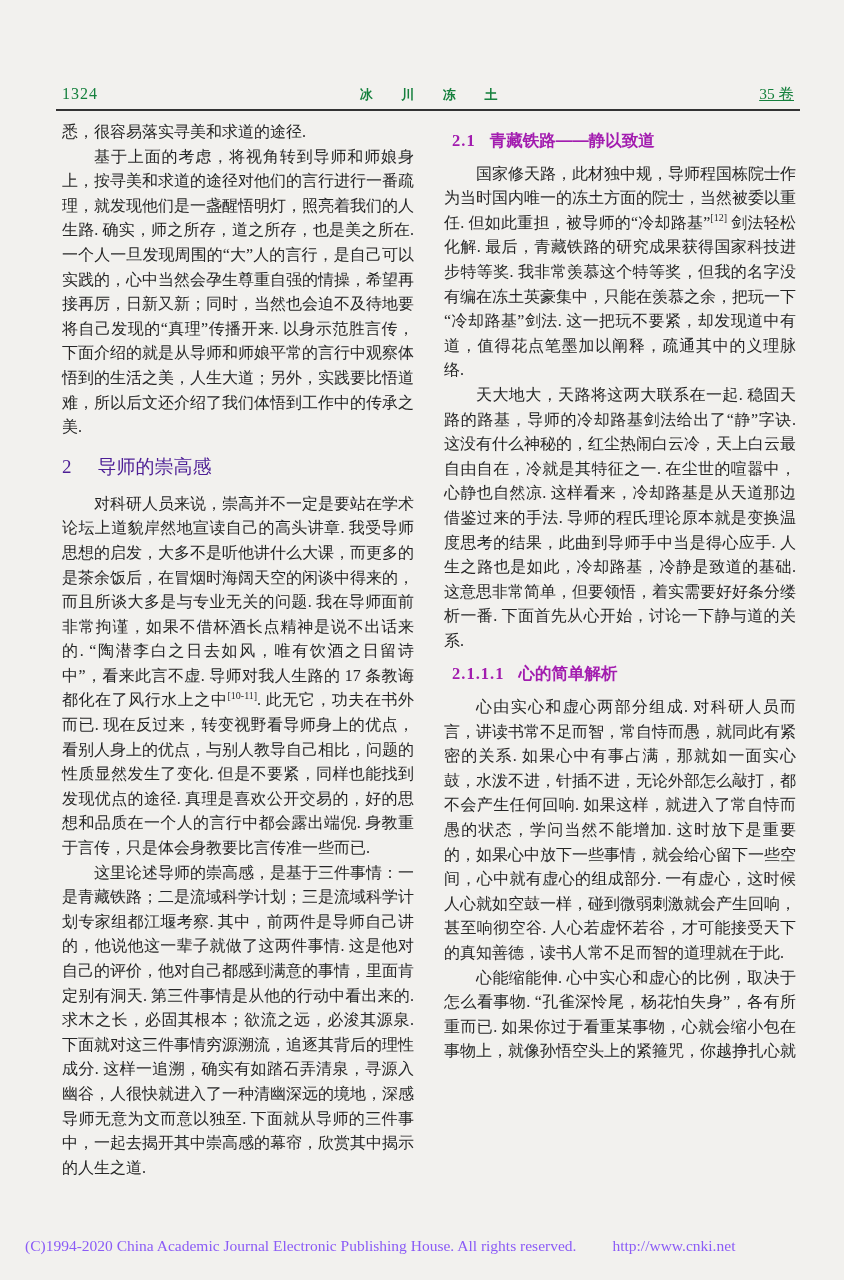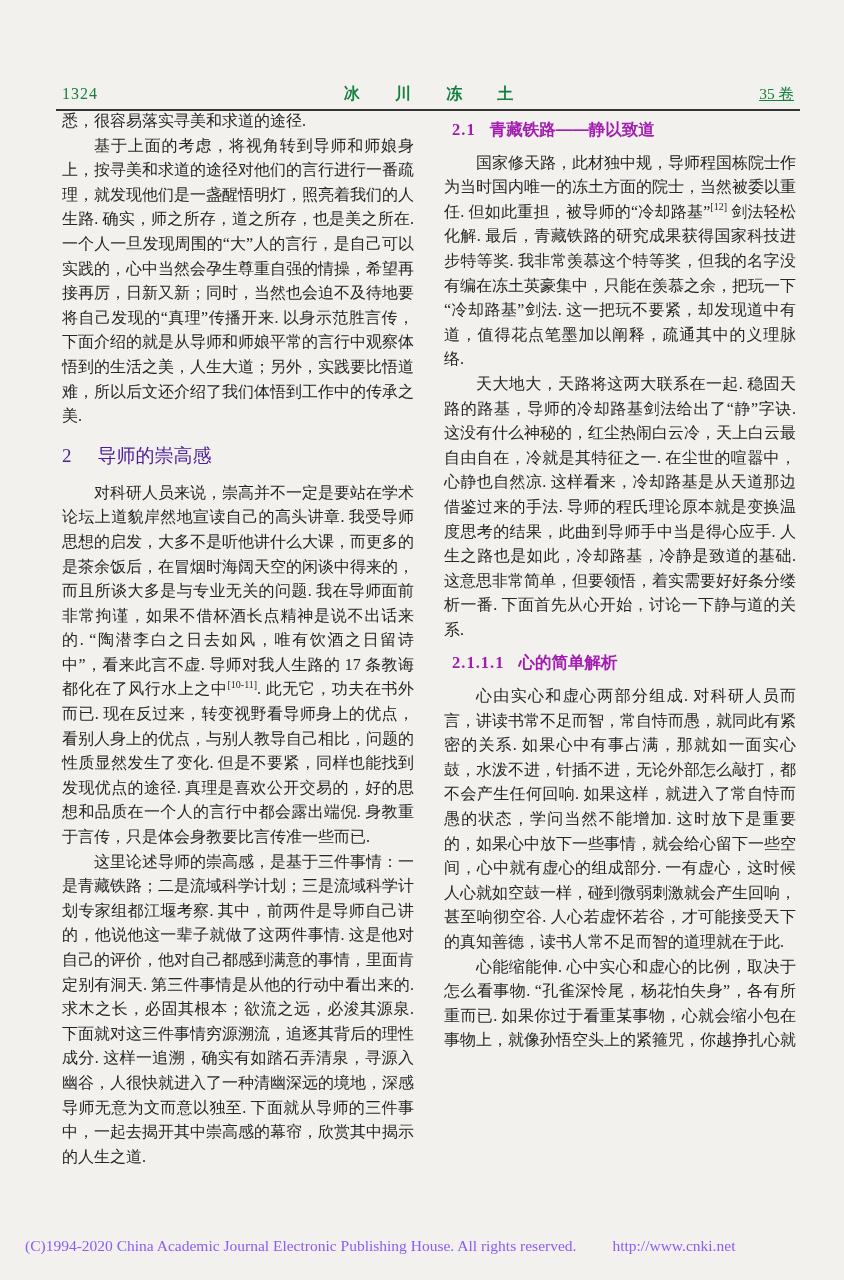--- a/index.html
+++ b/index.html
@@ -28,37 +28,37 @@
     display: flex;
     justify-content: space-between;
     align-items: baseline;
     font-size: 16px;
     color: #15803d;
   }
   .pageno { letter-spacing: 1px; }
   .jtitle {
     font-family: Liberation Mono, monospace;
     font-weight: 600;
-    font-size: 16px;
+    font-size: 13px;
     letter-spacing: 2.2em;
     margin-right: -2.2em; 
   }
   .vol { font-size: 15.5px; text-decoration: underline; }
   .header-rule {
     position: absolute;
     top: 109px;
     left: 56px;
     right: 44px;
     border-top: 2px solid #333;
     height: 0;
   }
   
   .columns {
     position: absolute;
-    top: 109px;
+    top: 120px;
     left: 62px;
     width: 734px;
     display: flex;
     gap: 30px;
   }
   .col {
     width: 352px;
     font-size: 16px;
     line-height: 24.6px;
     text-align: justify;

